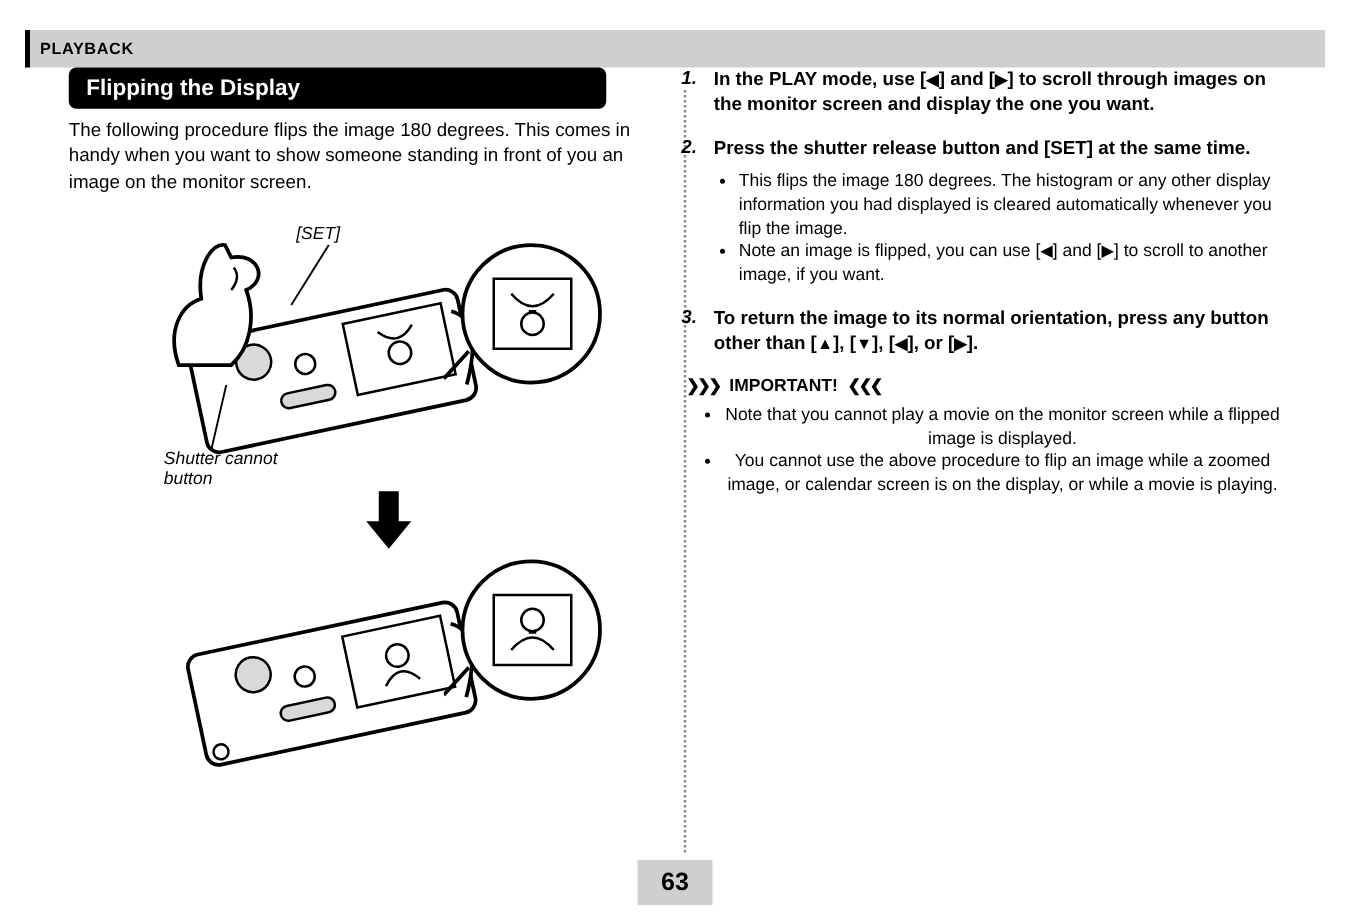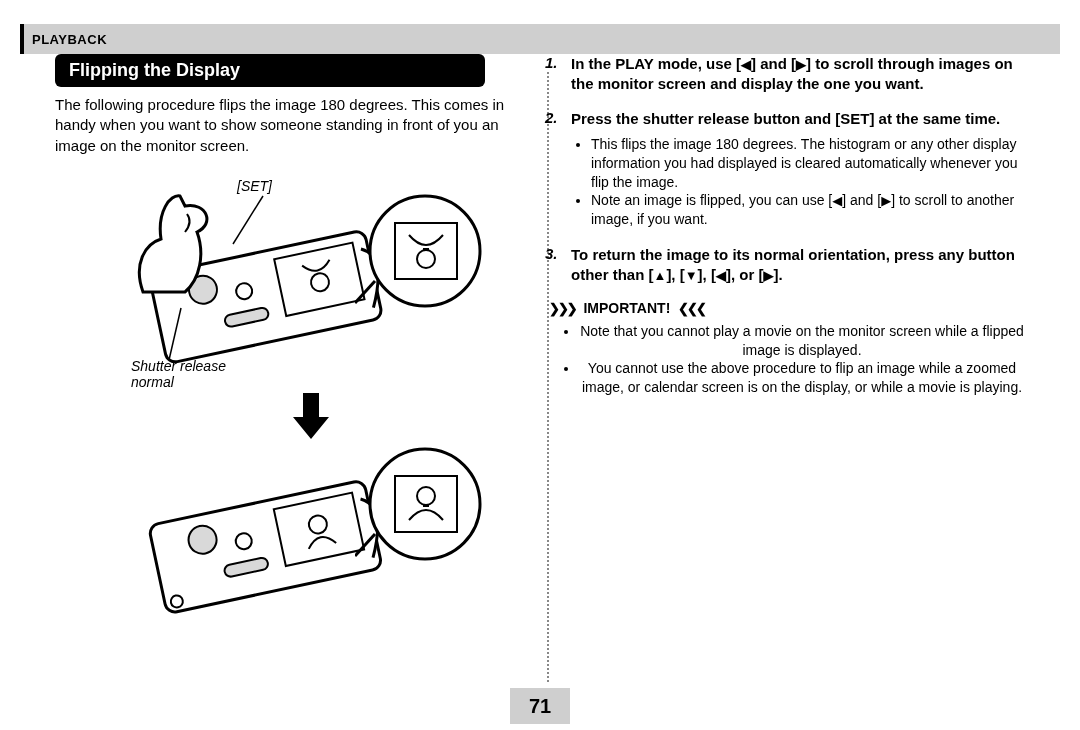--- a/index.html
+++ b/index.html
@@ -145,21 +145,21 @@
   <div class="divider"></div>
 
   <div class="content">
 
     <div class="col-left">
       <div class="section-heading">Flipping the Display</div>
       <div class="intro">The following procedure flips the image 180 degrees. This comes in handy when you want to show someone standing in front of you an image on the monitor screen.</div>
 
       <div class="illustration-area">
         <span class="callout set">[SET]</span>
-        <span class="callout shutter">Shutter release normal</span>
+        <span class="callout shutter">Shutter cannot button</span>
 
         <svg width="420" height="180" viewBox="0 0 420 180" style="position:absolute;left:30px;top:18px;">
 
           <g transform="rotate(-12 170 110)">
             <rect x="70" y="70" rx="10" ry="10" width="220" height="90" fill="#fff" stroke="#000" stroke-width="3"></rect>
 
             <circle cx="120" cy="95" r="14" fill="#d9d9d9" stroke="#000" stroke-width="2"></circle>
             <circle cx="160" cy="105" r="8" fill="#fff" stroke="#000" stroke-width="2"></circle>
             <rect x="135" y="125" width="44" height="12" rx="6" fill="#d9d9d9" stroke="#000" stroke-width="2"></rect>
 
@@ -263,14 +263,14 @@
         &nbsp;<span>IMPORTANT!</span>&nbsp;
         <span class="deco">❮❮❮</span>
       </div>
       <ul class="sub-bullets" style="margin-left:14px;text-align:center;">
         <li>Note that you cannot play a movie on the monitor screen while a flipped image is displayed.</li>
         <li>You cannot use the above procedure to flip an image while a zoomed image, or calendar screen is on the display, or while a movie is playing.</li>
       </ul>
     </div>
   </div>
 
-  <div class="page-num">71</div>
+  <div class="page-num">63</div>
 </div>
 
 </body></html>

